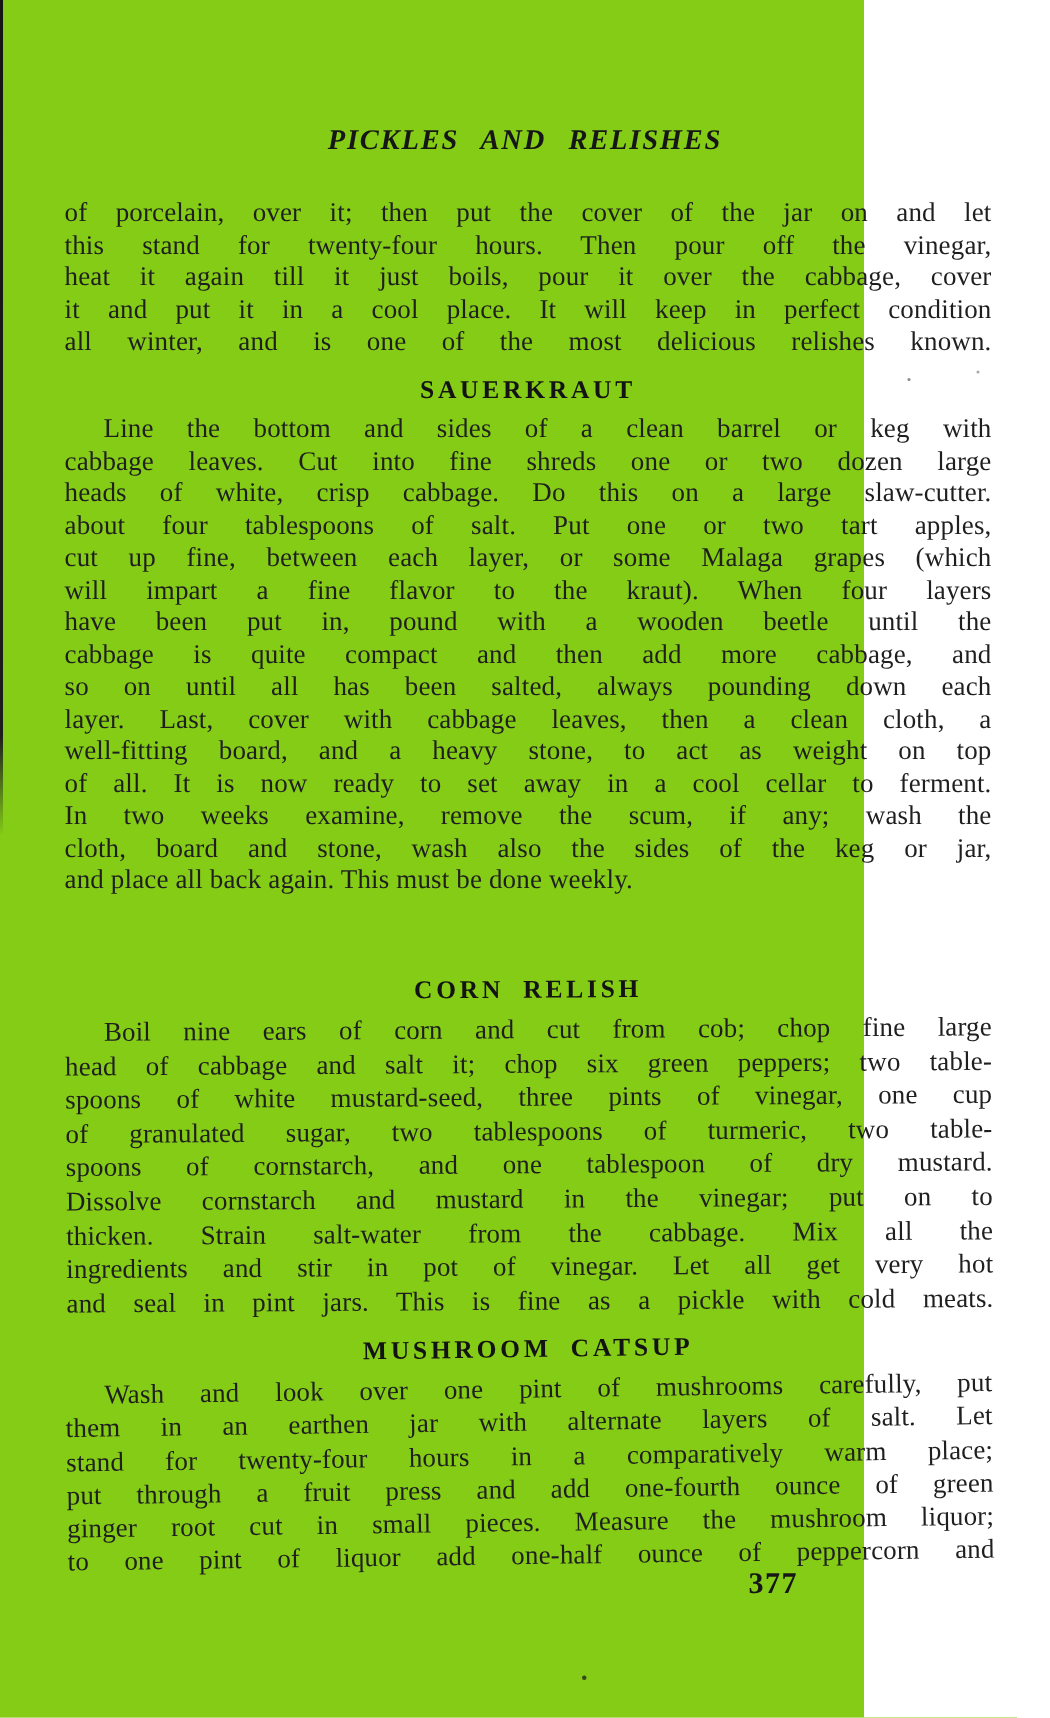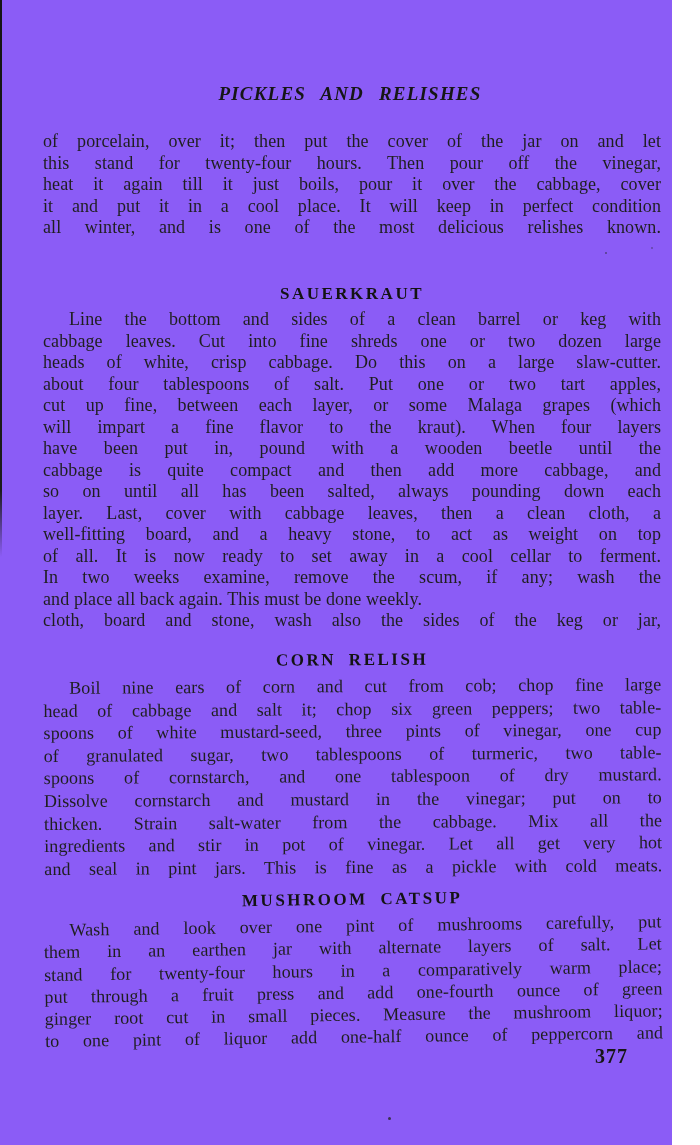--- a/index.html
+++ b/index.html
@@ -5,42 +5,42 @@
   html, body { margin: 0; padding: 0; }
   body {
     width: 700px; height: 1145px;
     background: #ffffff;
     font-family: "Liberation Serif", "DejaVu Serif", serif;
     color: #1f1f1f;
     overflow: hidden;
   }
   .page {
     position: relative;
-    width: 672px; height: 1145px;
-    background: #8b5cf6;
+    width: 576px; height: 1145px;
+    background: #84cc16;
   }
   .running-head {
     position: absolute;
     top: 82px; left: 0; width: 700px;
     text-align: center;
     font-weight: bold;
     font-style: italic;
     font-size: 19px;
     line-height: 24px;
     letter-spacing: 1.2px;
     word-spacing: 9px;
     color: #161616;
   }
   .section {
     position: absolute;
     left: 43px;
     width: 618px;
   }
   .sec-0 { top: 131px; }
-  .sec-1 { top: 249px; margin-top: 34px; }
+  .sec-1 { top: 249px; }
   .sec-2 { top: 651px; transform: rotate(-0.35deg); transform-origin: 0 0; }
   .sec-3 { top: 893px; transform: rotate(-0.8deg);  transform-origin: 0 0; }
   .section h2 {
     margin: 0 0 4px 0;
     text-align: center;
     font-size: 17px;
     line-height: 22px;
     font-weight: bold;
     letter-spacing: 2.5px;
     word-spacing: 6px;
@@ -108,22 +108,22 @@
         <div class="line">about four tablespoons of salt. Put one or two tart apples,</div>
         <div class="line">cut up fine, between each layer, or some Malaga grapes (which</div>
         <div class="line">will impart a fine flavor to the kraut). When four layers</div>
         <div class="line">have been put in, pound with a wooden beetle until the</div>
         <div class="line">cabbage is quite compact and then add more cabbage, and</div>
         <div class="line">so on until all has been salted, always pounding down each</div>
         <div class="line">layer. Last, cover with cabbage leaves, then a clean cloth, a</div>
         <div class="line">well-fitting board, and a heavy stone, to act as weight on top</div>
         <div class="line">of all. It is now ready to set away in a cool cellar to ferment.</div>
         <div class="line">In two weeks examine, remove the scum, if any; wash the</div>
+        <div class="line">cloth, board and stone, wash also the sides of the keg or jar,</div>
         <div class="line lastline">and place all back again. This must be done weekly.</div>
-        <div class="line">cloth, board and stone, wash also the sides of the keg or jar,</div>
       </section>
       <section class="section sec-2">
         <h2>CORN RELISH</h2>
         <div class="line indent">Boil nine ears of corn and cut from cob; chop fine large</div>
         <div class="line">head of cabbage and salt it; chop six green peppers; two table-</div>
         <div class="line">spoons of white mustard-seed, three pints of vinegar, one cup</div>
         <div class="line">of granulated sugar, two tablespoons of turmeric, two table-</div>
         <div class="line">spoons of cornstarch, and one tablespoon of dry mustard.</div>
         <div class="line">Dissolve cornstarch and mustard in the vinegar; put on to</div>
         <div class="line">thicken. Strain salt-water from the cabbage. Mix all the</div>

